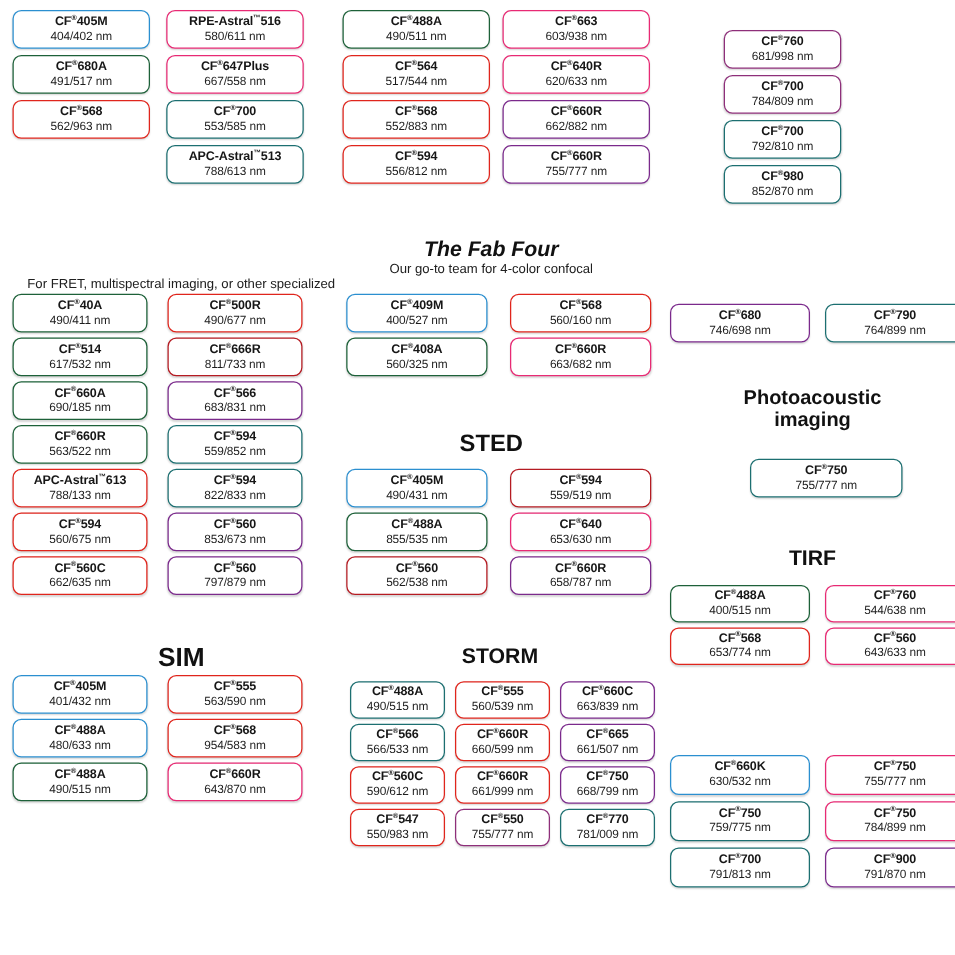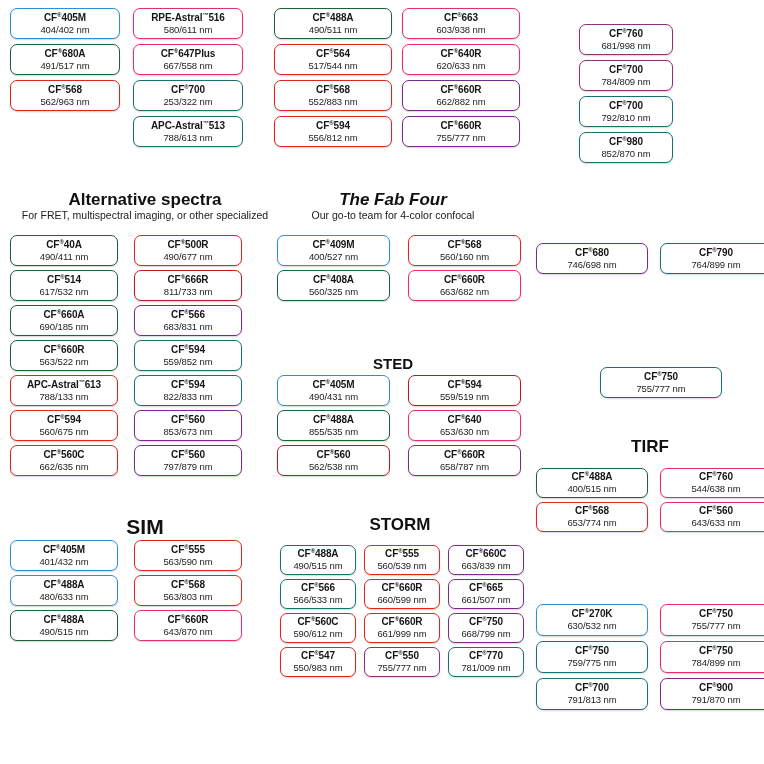--- a/index.html
+++ b/index.html
@@ -93,21 +93,21 @@
     <div class="chip" style="left: 133px; top: 8px; width: 110px; height: 31px; border-color: rgb(232, 42, 116);">
       <div class="name"><span>RPE-Astral</span><span class="sup">™</span><span>516</span></div>
       <div class="spec">580/611 nm</div>
     </div>
     <div class="chip" style="left: 133px; top: 44px; width: 110px; height: 31px; border-color: rgb(232, 42, 116);">
       <div class="name"><span>CF</span><span class="sup">®</span><span>647Plus</span></div>
       <div class="spec">667/558 nm</div>
     </div>
     <div class="chip" style="left: 133px; top: 80px; width: 110px; height: 31px; border-color: rgb(28, 111, 113);">
       <div class="name"><span>CF</span><span class="sup">®</span><span>700</span></div>
-      <div class="spec">253/322 nm</div>
+      <div class="spec">553/585 nm</div>
     </div>
     <div class="chip" style="left: 133px; top: 116px; width: 110px; height: 31px; border-color: rgb(28, 111, 113);">
       <div class="name"><span>APC-Astral</span><span class="sup">™</span><span>513</span></div>
       <div class="spec">788/613 nm</div>
     </div>
     <div class="chip" style="left: 274px; top: 8px; width: 118px; height: 31px; border-color: rgb(29, 97, 57);">
       <div class="name"><span>CF</span><span class="sup">®</span><span>488A</span></div>
       <div class="spec">490/511 nm</div>
     </div>
     <div class="chip" style="left: 274px; top: 44px; width: 118px; height: 31px; border-color: rgb(224, 37, 28);">
@@ -147,22 +147,21 @@
       <div class="spec">784/809 nm</div>
     </div>
     <div class="chip" style="left: 579px; top: 96px; width: 94px; height: 31px; border-color: rgb(28, 111, 113);">
       <div class="name"><span>CF</span><span class="sup">®</span><span>700</span></div>
       <div class="spec">792/810 nm</div>
     </div>
     <div class="chip" style="left: 579px; top: 132px; width: 94px; height: 31px; border-color: rgb(28, 111, 113);">
       <div class="name"><span>CF</span><span class="sup">®</span><span>980</span></div>
       <div class="spec">852/870 nm</div>
     </div>
-    <div class="sec-title" style="left: 10px; top: 190px; width: 270px; font-size: 17px;">Alternative spectra</div>
-    <div class="sec-sub" style="left: 10px; top: 209px; width: 270px;">For FRET, multispectral imaging, or other specialized</div>
+    <div class="sec-sub" style="left: 10px; top: 221px; width: 270px;">For FRET, multispectral imaging, or other specialized</div>
     <div class="chip" style="left: 10px; top: 235px; width: 108px; height: 31px; border-color: rgb(29, 97, 57);">
       <div class="name"><span>CF</span><span class="sup">®</span><span>40A</span></div>
       <div class="spec">490/411 nm</div>
     </div>
     <div class="chip" style="left: 10px; top: 270px; width: 108px; height: 31px; border-color: rgb(29, 97, 57);">
       <div class="name"><span>CF</span><span class="sup">®</span><span>514</span></div>
       <div class="spec">617/532 nm</div>
     </div>
     <div class="chip" style="left: 10px; top: 305px; width: 108px; height: 31px; border-color: rgb(29, 97, 57);">
       <div class="name"><span>CF</span><span class="sup">®</span><span>660A</span></div>
@@ -223,21 +222,21 @@
       <div class="spec">560/325 nm</div>
     </div>
     <div class="chip" style="left: 408px; top: 235px; width: 113px; height: 31px; border-color: rgb(224, 37, 28);">
       <div class="name"><span>CF</span><span class="sup">®</span><span>568</span></div>
       <div class="spec">560/160 nm</div>
     </div>
     <div class="chip" style="left: 408px; top: 270px; width: 113px; height: 31px; border-color: rgb(232, 42, 116);">
       <div class="name"><span>CF</span><span class="sup">®</span><span>660R</span></div>
       <div class="spec">663/682 nm</div>
     </div>
-    <div class="sec-title" style="left: 268px; top: 356px; width: 250px; font-size: 15px;">STED</div>
+    <div class="sec-title" style="left: 268px; top: 345px; width: 250px; font-size: 19px;">STED</div>
     <div class="chip" style="left: 277px; top: 375px; width: 113px; height: 31px; border-color: rgb(43, 143, 208);">
       <div class="name"><span>CF</span><span class="sup">®</span><span>405M</span></div>
       <div class="spec">490/431 nm</div>
     </div>
     <div class="chip" style="left: 277px; top: 410px; width: 113px; height: 31px; border-color: rgb(29, 97, 57);">
       <div class="name"><span>CF</span><span class="sup">®</span><span>488A</span></div>
       <div class="spec">855/535 nm</div>
     </div>
     <div class="chip" style="left: 277px; top: 445px; width: 113px; height: 31px; border-color: rgb(181, 27, 34);">
       <div class="name"><span>CF</span><span class="sup">®</span><span>560</span></div>
@@ -267,21 +266,21 @@
     <div class="chip" style="left: 10px; top: 610px; width: 108px; height: 31px; border-color: rgb(29, 97, 57);">
       <div class="name"><span>CF</span><span class="sup">®</span><span>488A</span></div>
       <div class="spec">490/515 nm</div>
     </div>
     <div class="chip" style="left: 134px; top: 540px; width: 108px; height: 31px; border-color: rgb(224, 37, 28);">
       <div class="name"><span>CF</span><span class="sup">®</span><span>555</span></div>
       <div class="spec">563/590 nm</div>
     </div>
     <div class="chip" style="left: 134px; top: 575px; width: 108px; height: 31px; border-color: rgb(224, 37, 28);">
       <div class="name"><span>CF</span><span class="sup">®</span><span>568</span></div>
-      <div class="spec">563/803 nm</div>
+      <div class="spec">954/583 nm</div>
     </div>
     <div class="chip" style="left: 134px; top: 610px; width: 108px; height: 31px; border-color: rgb(232, 42, 116);">
       <div class="name"><span>CF</span><span class="sup">®</span><span>660R</span></div>
       <div class="spec">643/870 nm</div>
     </div>
     <div class="sec-title" style="left: 275px; top: 515px; width: 250px; font-size: 17px;">STORM</div>
     <div class="chip" style="left: 280px; top: 545px; width: 76px; height: 30px; border-color: rgb(28, 111, 113);">
       <div class="name"><span>CF</span><span class="sup">®</span><span>488A</span></div>
       <div class="spec">490/515 nm</div>
     </div>
@@ -330,20 +329,22 @@
       <div class="spec">781/009 nm</div>
     </div>
     <div class="chip" style="left: 536px; top: 243px; width: 112px; height: 31px; border-color: rgb(123, 42, 140);">
       <div class="name"><span>CF</span><span class="sup">®</span><span>680</span></div>
       <div class="spec">746/698 nm</div>
     </div>
     <div class="chip" style="left: 660px; top: 243px; width: 112px; height: 31px; border-color: rgb(28, 111, 113);">
       <div class="name"><span>CF</span><span class="sup">®</span><span>790</span></div>
       <div class="spec">764/899 nm</div>
     </div>
+    <div class="sec-title" style="left: 536px; top: 310px; width: 228px; font-size: 16px;">Photoacoustic
+imaging</div>
     <div class="chip" style="left: 600px; top: 367px; width: 122px; height: 31px; border-color: rgb(28, 111, 113);">
       <div class="name"><span>CF</span><span class="sup">®</span><span>750</span></div>
       <div class="spec">755/777 nm</div>
     </div>
     <div class="sec-title" style="left: 536px; top: 437px; width: 228px; font-size: 17px;">TIRF</div>
     <div class="chip" style="left: 536px; top: 468px; width: 112px; height: 30px; border-color: rgb(29, 97, 57);">
       <div class="name"><span>CF</span><span class="sup">®</span><span>488A</span></div>
       <div class="spec">400/515 nm</div>
     </div>
     <div class="chip" style="left: 536px; top: 502px; width: 112px; height: 30px; border-color: rgb(224, 37, 28);">
@@ -352,21 +353,21 @@
     </div>
     <div class="chip" style="left: 660px; top: 468px; width: 112px; height: 30px; border-color: rgb(232, 42, 116);">
       <div class="name"><span>CF</span><span class="sup">®</span><span>760</span></div>
       <div class="spec">544/638 nm</div>
     </div>
     <div class="chip" style="left: 660px; top: 502px; width: 112px; height: 30px; border-color: rgb(232, 42, 116);">
       <div class="name"><span>CF</span><span class="sup">®</span><span>560</span></div>
       <div class="spec">643/633 nm</div>
     </div>
     <div class="chip" style="left: 536px; top: 604px; width: 112px; height: 32px; border-color: rgb(43, 143, 208);">
-      <div class="name"><span>CF</span><span class="sup">®</span><span>270K</span></div>
+      <div class="name"><span>CF</span><span class="sup">®</span><span>660K</span></div>
       <div class="spec">630/532 nm</div>
     </div>
     <div class="chip" style="left: 536px; top: 641px; width: 112px; height: 32px; border-color: rgb(28, 111, 113);">
       <div class="name"><span>CF</span><span class="sup">®</span><span>750</span></div>
       <div class="spec">759/775 nm</div>
     </div>
     <div class="chip" style="left: 536px; top: 678px; width: 112px; height: 32px; border-color: rgb(28, 111, 113);">
       <div class="name"><span>CF</span><span class="sup">®</span><span>700</span></div>
       <div class="spec">791/813 nm</div>
     </div>

